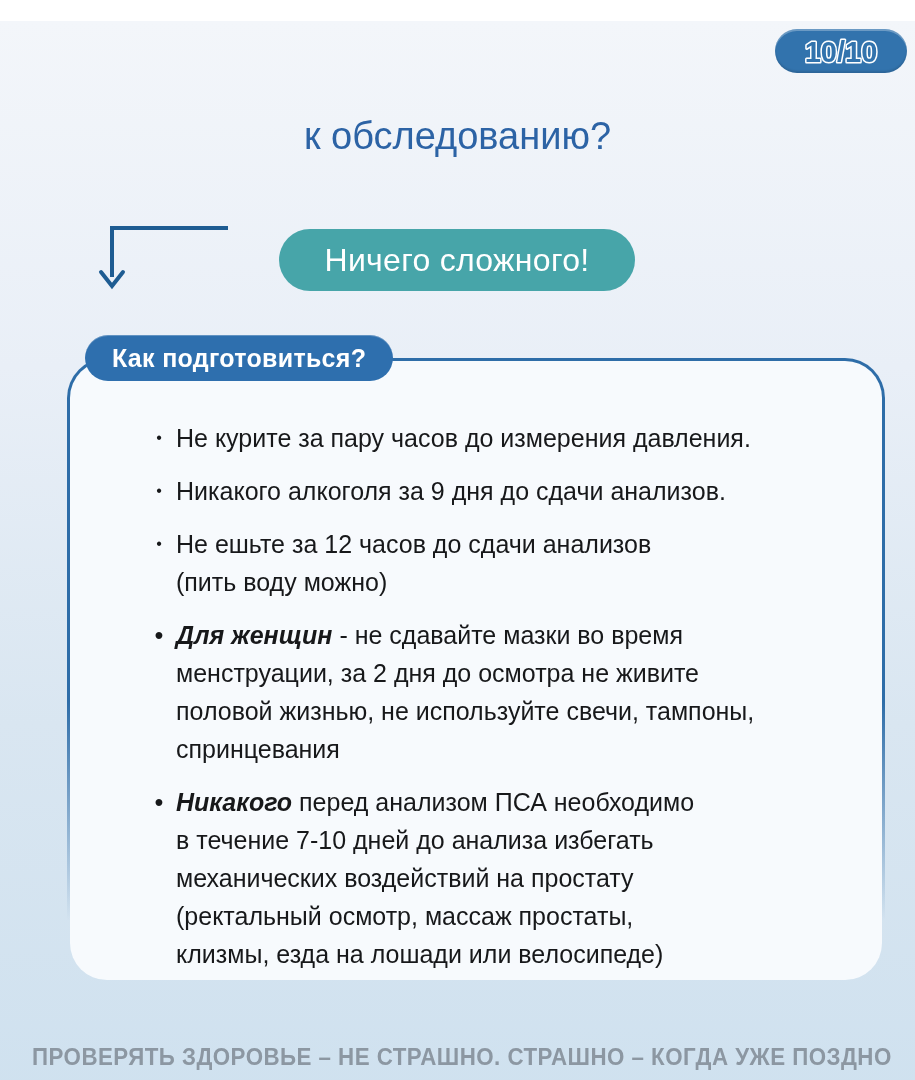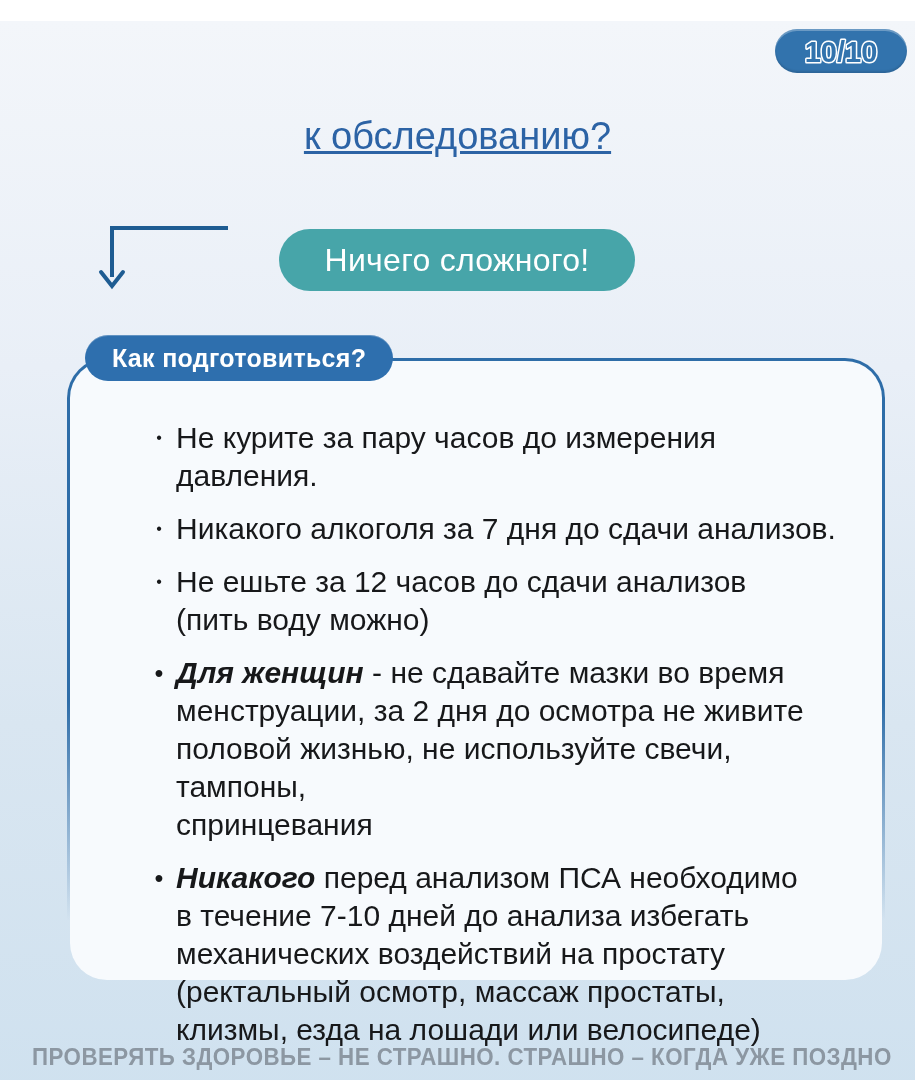--- a/index.html
+++ b/index.html
@@ -30,21 +30,20 @@
   
   .title{
     position:absolute;top:36px;left:0;width:100%;
     text-align:center;font-size:46px;font-weight:900;
     color:#1c5192;letter-spacing:.5px;
   }
   .subtitle{
     position:absolute;top:94px;left:0;width:100%;
     text-align:center;font-size:38px;font-weight:400;
     color:#2c63a5;
-    text-decoration:underline;
   }
   
   .arrow{position:absolute;left:96px;top:202px;}
   
   .bubble{
     position:absolute;left:279px;top:208px;width:356px;height:62px;
     background:#47a5a9;border-radius:33px;
     display:flex;align-items:center;justify-content:center;
     color:#ffffff;font-size:32px;font-weight:400;letter-spacing:.3px;
   }
@@ -71,21 +70,21 @@
   .list{display:block;}
   .item{display:flex;margin-bottom:15px;}
   .item .dot{
     flex:none;width:34px;text-align:center;
     color:#17181a;line-height:38px;
   }
   .item.small .dot{font-size:16px;}
   .item.big{margin-top:6px;}
   .item.big .dot{font-size:24px;font-weight:700;}
   .item .txt{
-    flex:1;font-size:30px;line-height:38px;color:#17181a;
+    flex:1;font-size:25px;line-height:38px;color:#17181a;
     white-space:pre-line;
   }
   .item .lead{font-weight:700;font-style:italic;}
   
   .footer{
     position:absolute;top:1022px;left:0;width:100%;
     text-align:center;font-size:24px;font-weight:700;
     color:#8c97a2;letter-spacing:.5px;
     transform:scaleX(.93);transform-origin:center;
     white-space:nowrap;
@@ -118,21 +117,21 @@
       <span>Как подготовиться?</span>
     </div>
     <div class="card-inner">
       <div class="list">
           <div class="item small">
     <span class="dot">•</span>
     <span class="txt"><span>Не курите за пару часов до измерения давления.</span></span>
   </div>
           <div class="item small">
     <span class="dot">•</span>
-    <span class="txt"><span>Никакого алкоголя за 7 дня до сдачи анализов.</span></span>
+    <span class="txt"><span>Никакого алкоголя за 9 дня до сдачи анализов.</span></span>
   </div>
           <div class="item small">
     <span class="dot">•</span>
     <span class="txt"><span>Не ешьте за 12 часов до сдачи анализов
 (пить воду можно)</span></span>
   </div>
           <div class="item big">
     <span class="dot">•</span>
     <span class="txt"><span class="lead">Для женщин</span><span> - не сдавайте мазки во время
 менструации, за 2 дня до осмотра не живите

